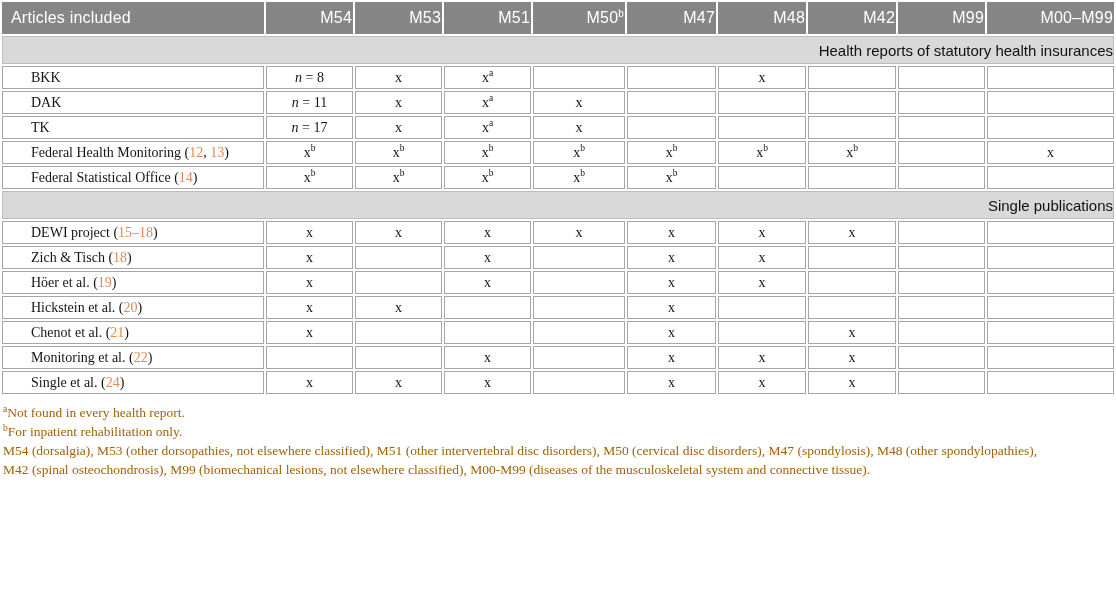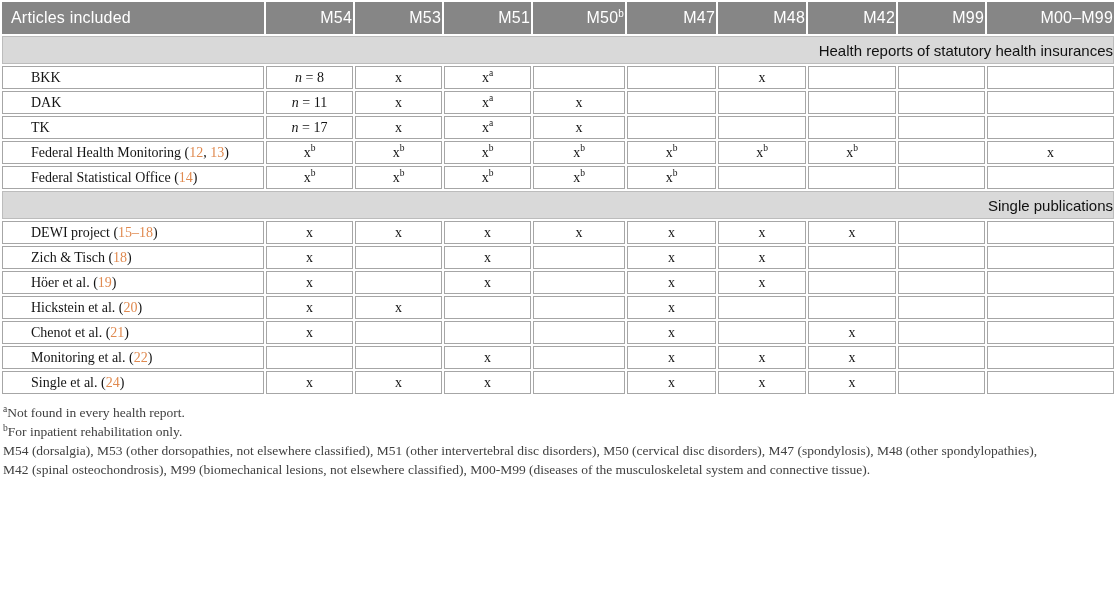--- a/index.html
+++ b/index.html
@@ -74,21 +74,21 @@
   td.mark sup, .footnotes sup{
     font-size:9.5px;
     vertical-align:super;
     line-height:0;
   }
   span.cite{color:var(--cite); cursor:pointer;}
   .footnotes{
     padding:7px 4px 0 3px;
     font-size:13.5px;
     line-height:19px;
-    color:#404040;
+    color:#a16207;
   }
   .footnotes p{margin:0;}
 </style>
 </head>
 <body>
 
 <table class="articles">
   <colgroup>
     <col style="width:262px">
     <col style="width:87px">

